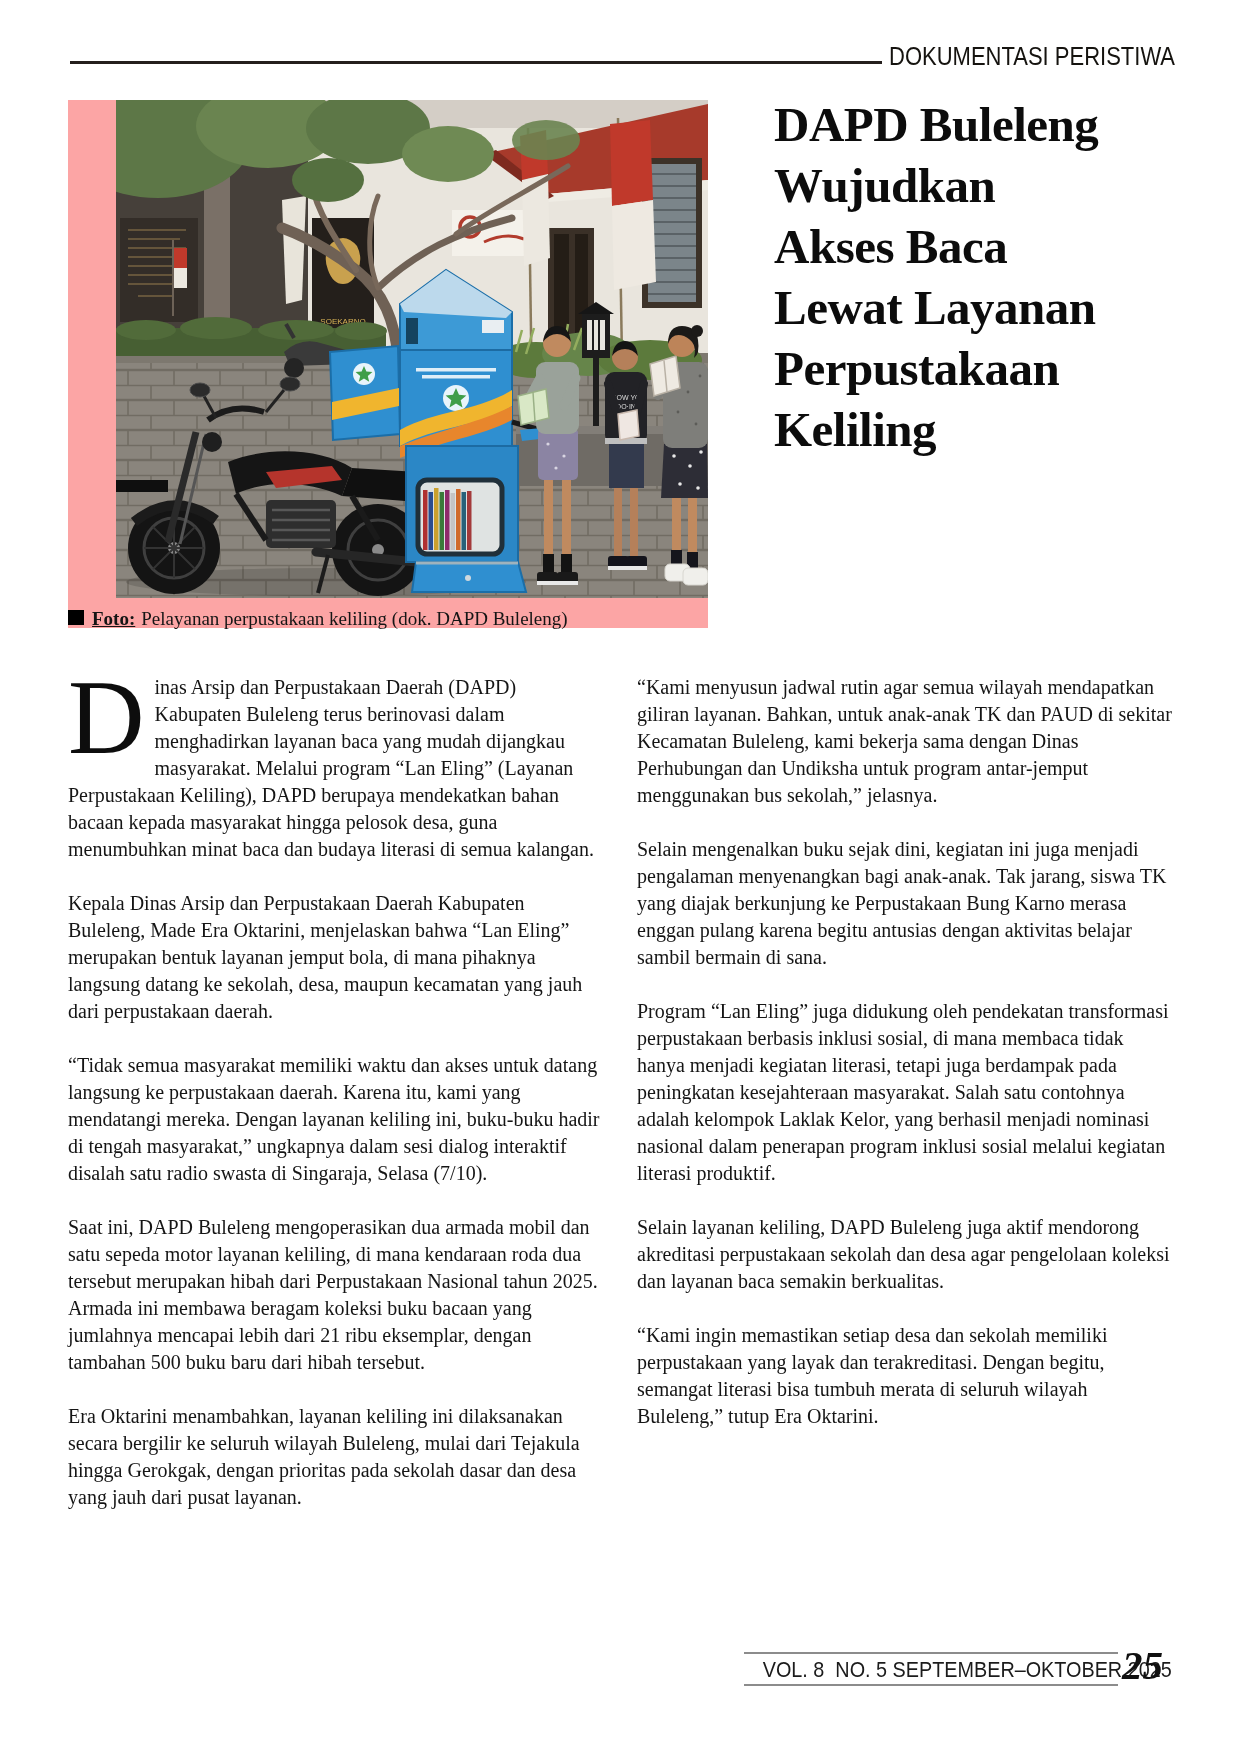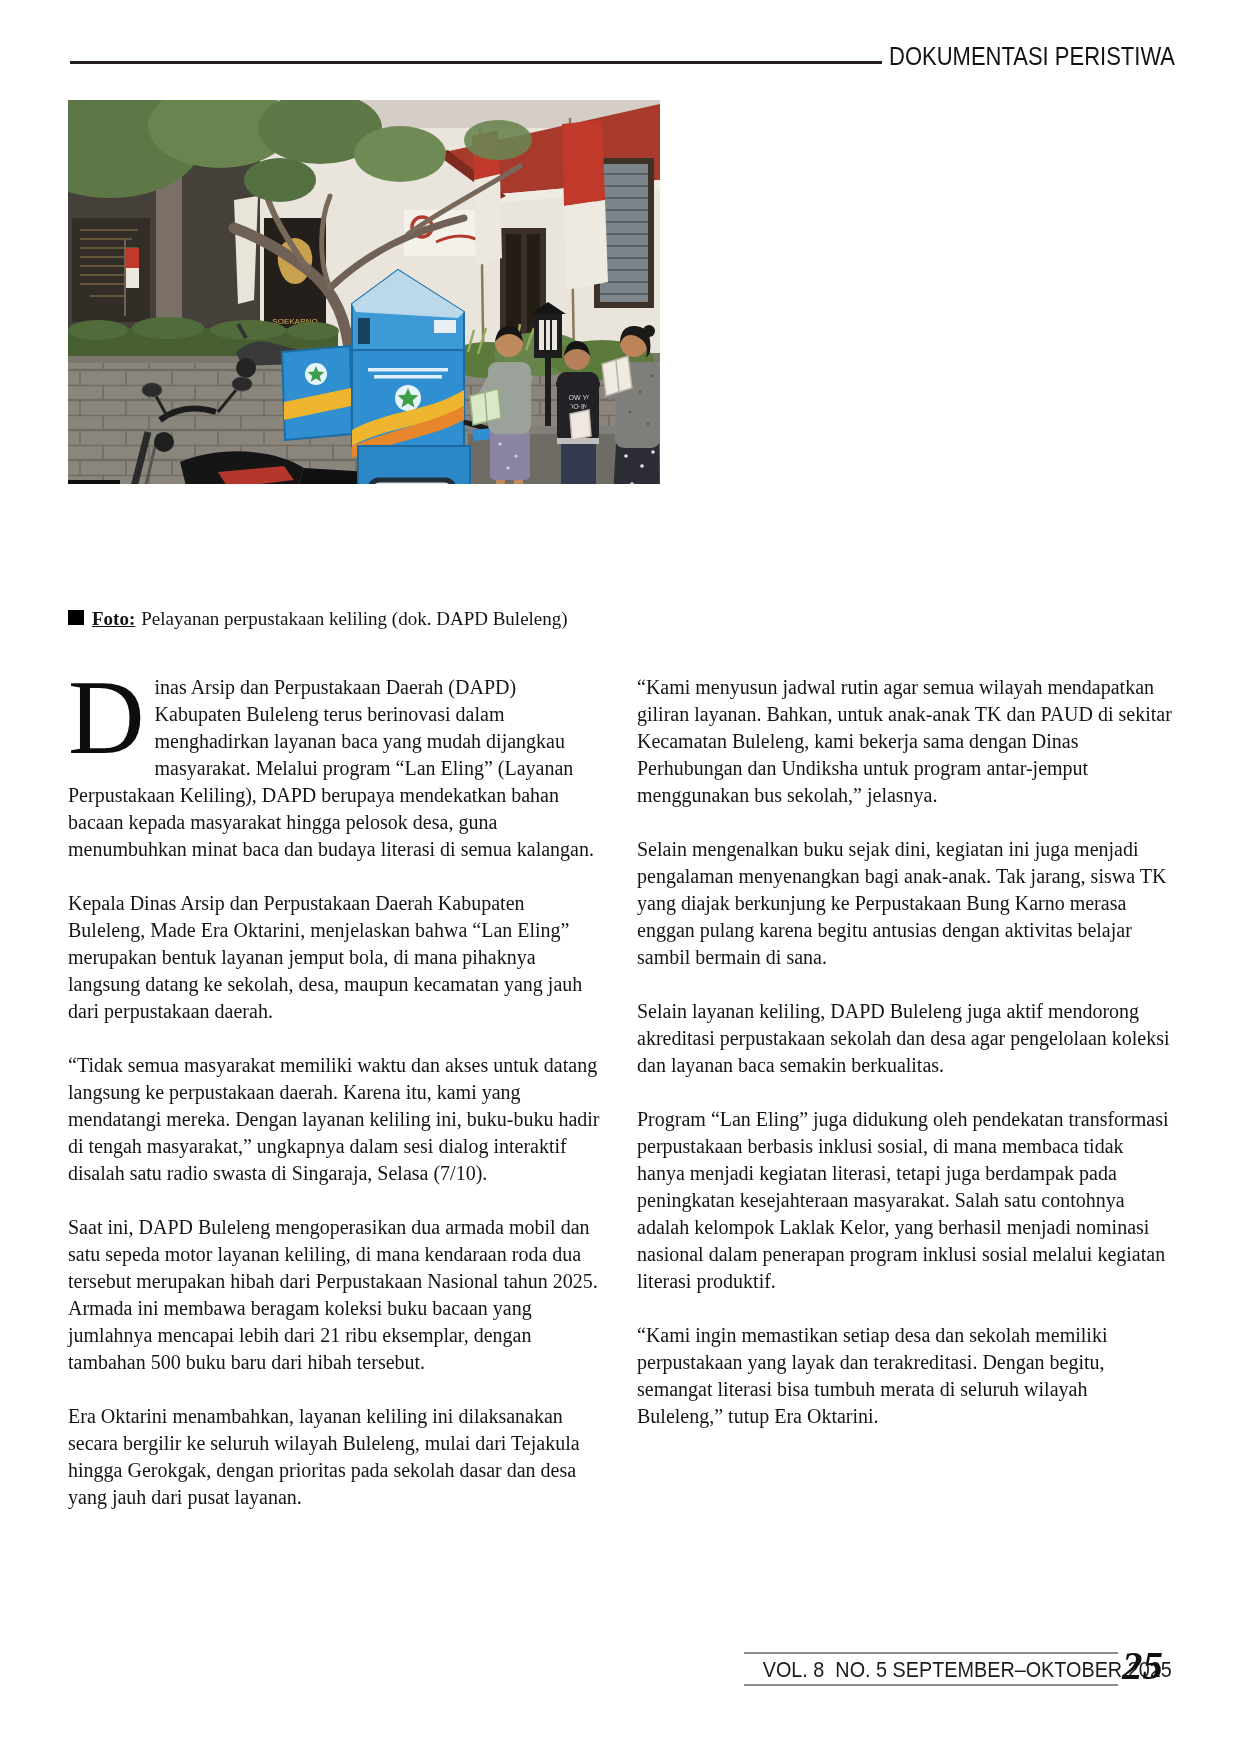--- a/index.html
+++ b/index.html
@@ -4,21 +4,21 @@
 <style>
   html,body{margin:0;padding:0;background:#ffffff;}
   .page{position:relative;width:1241px;height:1754px;background:#ffffff;overflow:hidden;
         font-family:"Liberation Serif",serif;color:#151515;}
   
   .rule-top{position:absolute;left:70px;top:61px;width:812px;height:3px;background:#241f1d;}
   .header-label{position:absolute;top:42px;right:66px;font-family:"Liberation Sans",sans-serif;
         font-size:25px;font-weight:400;color:#15130f;letter-spacing:0;transform:scaleX(.88);
         transform-origin:100% 50%;white-space:nowrap;}
   
-  .photo{position:absolute;left:68px;top:100px;width:592px;height:384px;overflow:hidden;background:#bef264;}
+  .photo{position:absolute;left:68px;top:100px;width:592px;height:528px;overflow:hidden;background:#fca5a5;padding-left:48px;}
   .photo svg{display:block;}
   
   .title{position:absolute;left:774px;top:94px;width:412px;font-size:49px;line-height:61px;
         font-weight:700;color:#0c0c0c;letter-spacing:-0.5px;}
   
   .caption{position:absolute;left:68px;top:606px;width:640px;font-size:19px;line-height:25px;display:flex;align-items:flex-start;}
   .caption-square{width:16px;height:15px;background:#000;margin:4px 8px 0 0;flex:0 0 auto;}
   .caption b{margin-right:6px;text-decoration:underline;}
   
   .col{position:absolute;top:674px;}
@@ -290,39 +290,47 @@
         <path d="M552,280 L542,296" stroke="#7e7e7a" stroke-width="8" stroke-linecap="round"></path>
         <polygon points="534,264 560,256 564,288 538,296" fill="#efeae2" stroke="#b9b1a5" stroke-width="1.5"></polygon>
         <line x1="548" y1="260.5" x2="551" y2="292" stroke="#b9b1a5" stroke-width="1.5"></line>
         <circle cx="566" cy="243" r="14" fill="#bd8459"></circle>
         <path d="M552,244 q0,-18 14,-18 q14,0 16,14 q2,14 -4,18 q4,-16 -10,-22 q-12,-4 -16,8" fill="#1c1a18"></path>
         <circle cx="581" cy="231" r="6" fill="#1c1a18"></circle>
       </g>
     </svg>
   </figure>
 
+  <h1 class="title" style="margin:0">
+    <div>DAPD Buleleng</div>
+    <div>Wujudkan</div>
+    <div>Akses Baca</div>
+    <div>Lewat Layanan</div>
+    <div>Perpustakaan</div>
+    <div>Keliling</div>
+  </h1>
 
   <div class="caption">
     <span class="caption-square"></span>
     <span><b>Foto:</b><span>Pelayanan perpustakaan keliling (dok. DAPD Buleleng)</span></span>
   </div>
 
   <div class="col col-left">
     <p><span class="dropcap">D</span><span>inas Arsip dan Perpustakaan Daerah (DAPD) Kabupaten Buleleng terus berinovasi dalam menghadirkan layanan baca yang mudah dijangkau masyarakat. Melalui program “Lan Eling” (Layanan Perpustakaan Keliling), DAPD berupaya mendekatkan bahan bacaan kepada masyarakat hingga pelosok desa, guna menumbuhkan minat baca dan budaya literasi di semua kalangan.</span></p>
     <p>Kepala Dinas Arsip dan Perpustakaan Daerah Kabupaten Buleleng, Made Era Oktarini, menjelaskan bahwa “Lan Eling” merupakan bentuk layanan jemput bola, di mana pihaknya langsung datang ke sekolah, desa, maupun kecamatan yang jauh dari perpustakaan daerah.</p>
     <p>“Tidak semua masyarakat memiliki waktu dan akses untuk datang langsung ke perpustakaan daerah. Karena itu, kami yang mendatangi mereka. Dengan layanan keliling ini, buku-buku hadir di tengah masyarakat,” ungkapnya dalam sesi dialog interaktif disalah satu radio swasta di Singaraja, Selasa (7/10).</p>
     <p>Saat ini, DAPD Buleleng mengoperasikan dua armada mobil dan satu sepeda motor layanan keliling, di mana kendaraan roda dua tersebut merupakan hibah dari Perpustakaan Nasional tahun 2025. Armada ini membawa beragam koleksi buku bacaan yang jumlahnya mencapai lebih dari 21 ribu eksemplar, dengan tambahan 500 buku baru dari hibah tersebut.</p>
     <p>Era Oktarini menambahkan, layanan keliling ini dilaksanakan secara bergilir ke seluruh wilayah Buleleng, mulai dari Tejakula hingga Gerokgak, dengan prioritas pada sekolah dasar dan desa yang jauh dari pusat layanan.</p>
   </div>
 
   <div class="col col-right">
     <p>“Kami menyusun jadwal rutin agar semua wilayah mendapatkan giliran layanan. Bahkan, untuk anak-anak TK dan PAUD di sekitar Kecamatan Buleleng, kami bekerja sama dengan Dinas Perhubungan dan Undiksha untuk program antar-jemput menggunakan bus sekolah,” jelasnya.</p>
     <p>Selain mengenalkan buku sejak dini, kegiatan ini juga menjadi pengalaman menyenangkan bagi anak-anak. Tak jarang, siswa TK yang diajak berkunjung ke Perpustakaan Bung Karno merasa enggan pulang karena begitu antusias dengan aktivitas belajar sambil bermain di sana.</p>
+    <p>Program “Lan Eling” juga didukung oleh pendekatan transformasi perpustakaan berbasis inklusi sosial, di mana membaca tidak hanya menjadi kegiatan literasi, tetapi juga berdampak pada peningkatan kesejahteraan masyarakat. Salah satu contohnya adalah kelompok Laklak Kelor, yang berhasil menjadi nominasi nasional dalam penerapan program inklusi sosial melalui kegiatan literasi produktif.</p>
     <p>Selain layanan keliling, DAPD Buleleng juga aktif mendorong akreditasi perpustakaan sekolah dan desa agar pengelolaan koleksi dan layanan baca semakin berkualitas.</p>
-    <p>Program “Lan Eling” juga didukung oleh pendekatan transformasi perpustakaan berbasis inklusi sosial, di mana membaca tidak hanya menjadi kegiatan literasi, tetapi juga berdampak pada peningkatan kesejahteraan masyarakat. Salah satu contohnya adalah kelompok Laklak Kelor, yang berhasil menjadi nominasi nasional dalam penerapan program inklusi sosial melalui kegiatan literasi produktif.</p>
     <p>“Kami ingin memastikan setiap desa dan sekolah memiliki perpustakaan yang layak dan terakreditasi. Dengan begitu, semangat literasi bisa tumbuh merata di seluruh wilayah Buleleng,” tutup Era Oktarini.</p>
   </div>
 
   <div class="footer-line top"></div>
   <div class="footer-text">VOL. 8  NO. 5 SEPTEMBER–OKTOBER 2025</div>
   <div class="footer-line bottom"></div>
   <div class="page-number">25</div>
 
 </div>
 

